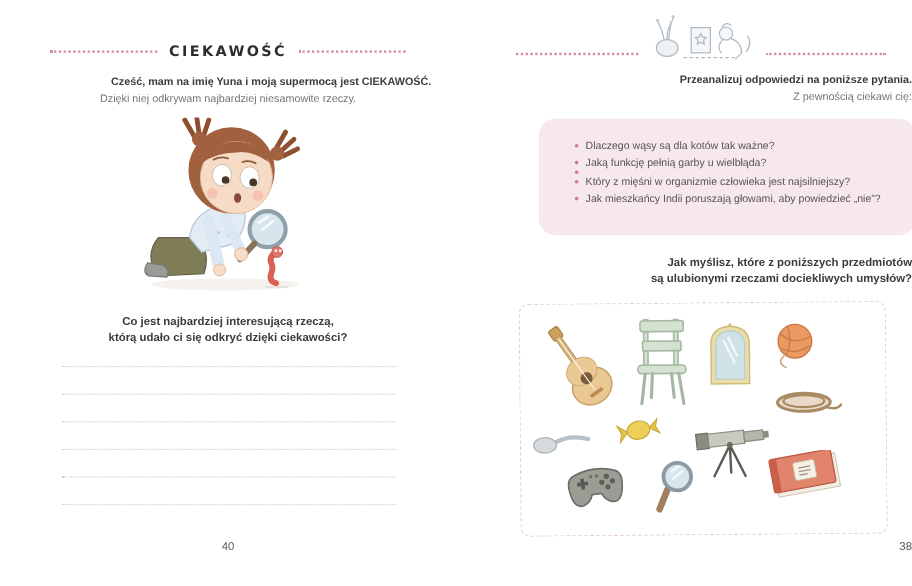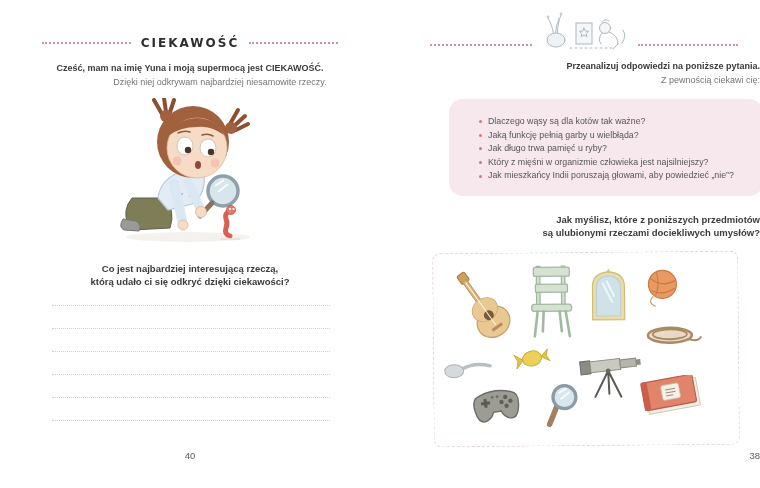--- a/index.html
+++ b/index.html
@@ -31,22 +31,22 @@
 <body>
 
 <div class="spread">
 
   <div class="abs header-row" style="left:42px;top:36px;width:296px;">
     <div class="dotline"></div>
     <div class="page-title">CIEKAWOŚĆ</div>
     <div class="dotline"></div>
   </div>
 
-  <div class="abs ctr-l t9 b" style="top:62px;">Cześć, mam na imię Yuna i moją supermocą jest CIEKAWOŚĆ.</div>
-  <div class="abs ctr-l t9 gray" style="top:76px;margin-left:30px;">Dzięki niej odkrywam najbardziej niesamowite rzeczy.</div>
+  <div class="abs ctr-l t9 b" style="top:62px;padding-left:36px;">Cześć, mam na imię Yuna i moją supermocą jest CIEKAWOŚĆ.</div>
+  <div class="abs ctr-l t9 gray" style="top:76px;">Dzięki niej odkrywam najbardziej niesamowite rzeczy.</div>
 
   <div class="abs" style="left:118px;top:98px;width:190px;height:148px;">
     <svg viewBox="0 0 190 148">
       <ellipse cx="70" cy="139" rx="62" ry="5" fill="#f1ece6" opacity="0.7"></ellipse>
 
       <path d="M14,100 Q4,112 10,126 L14,132 L52,130 Q58,112 46,100 Z" fill="#7f7d58" stroke="#63614a" stroke-width="1"></path>
 
       <path d="M5,121 q-5,8 1,11 l15,1 q3,-6 -3,-10 z" fill="#9a9a97" stroke="#767672" stroke-width="1"></path>
 
       <path d="M40,100 Q42,82 62,74 L86,78 Q88,96 74,106 L50,112 Z" fill="#e3ecf5" stroke="#b9c9da" stroke-width="1.2"></path>
@@ -136,21 +136,20 @@
       <li>
           <span class="dot"></span>
           <span>Dlaczego wąsy są dla kotów tak ważne?</span>
         </li>
       <li>
           <span class="dot"></span>
           <span>Jaką funkcję pełnią garby u wielbłąda?</span>
         </li>
       <li>
           <span class="dot"></span>
-          <span>Jak długo trwa pamięć u ryby?</span>
         </li>
       <li>
           <span class="dot"></span>
           <span>Który z mięśni w organizmie człowieka jest najsilniejszy?</span>
         </li>
       <li>
           <span class="dot"></span>
           <span>Jak mieszkańcy Indii poruszają głowami, aby powiedzieć „nie”?</span>
         </li>
     </ul>

